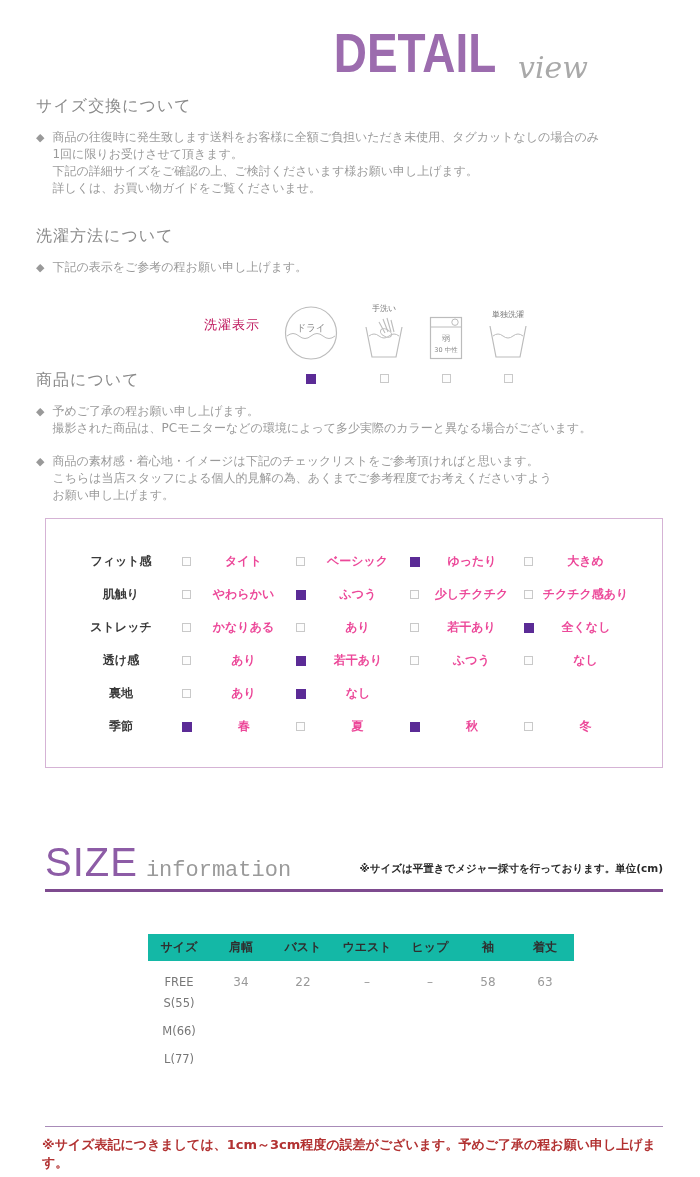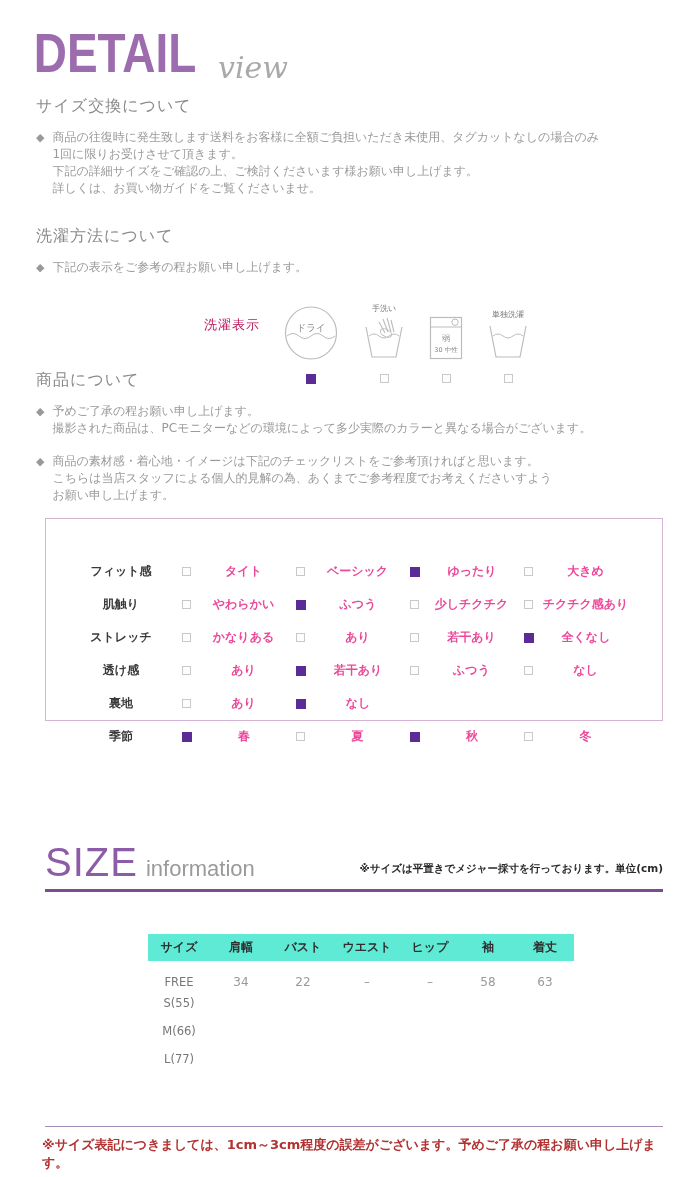--- a/index.html
+++ b/index.html
@@ -4,21 +4,21 @@
 <style>
   * { margin: 0; padding: 0; box-sizing: border-box; }
   body {
     background: #ffffff;
     font-family: "DejaVu Sans", "Liberation Sans", sans-serif;
     width: 700px;
   }
   #page { position: relative; width: 700px; height: 1177px; background: #fff; overflow: hidden; }
 
   
-  .detail-header { position: absolute; top: 20px; left: 16px; width: 580px; text-align: left; }
+  .detail-header { position: absolute; top: 20px; left: 8px; width: 580px; text-align: right; }
   .detail-title {
     display: inline-block; font-family: "Liberation Sans", sans-serif;
     font-size: 56px; font-weight: bold; letter-spacing: 0px;
     color: #9c6cae; transform: scaleX(0.82); transform-origin: center;
   }
   .detail-sub {
     display: inline-block; font-family: "DejaVu Serif", serif; font-style: italic;
     font-size: 30px; color: #a9a9a9; margin-left: 4px; position: relative; top: 6px;
   }
 
@@ -37,40 +37,40 @@
   .wash-top-label { font-size: 8px; color: #777; margin-bottom: 2px; }
   .chk {
     display: inline-block; width: 9px; height: 9px;
     border: 1px solid #c9c9c9; background: #fdfdfd;
   }
   .chk.on { background: #5b2b96; border-color: #5b2b96; width: 10px; height: 10px; }
   .wash-chk { margin-top: 14px; }
 
   
   .checklist-box {
-    position: absolute; left: 45px; top: 518px; width: 618px; height: 203px;
-    border: 1px solid #d5b3d5; background: #fff; padding-top: 36px;
+    position: absolute; left: 45px; top: 518px; width: 618px; height: 250px;
+    border: 1px solid #d5b3d5; background: #fff; padding-top: 26px;
   }
   .cl-row { display: flex; align-items: center; height: 33px; padding-left: 14px; }
   .cl-cat { width: 122px; text-align: center; font-size: 12px; font-weight: bold; color: #3a3a3a; }
   .cl-opt { width: 114px; display: flex; align-items: center; }
   .cl-lab { flex: 1; text-align: center; font-size: 12px; font-weight: bold; color: #ec4899; white-space: nowrap; }
 
   
   .size-header { position: absolute; left: 45px; top: 840px; width: 618px; }
   .size-header-line { display: flex; align-items: baseline; }
   .size-title { font-size: 40px; color: #8d5ca6; font-weight: normal; letter-spacing: 1px; font-family: "Liberation Sans", sans-serif; }
-  .size-sub { font-size: 22px; color: #9a9a9a; margin-left: 8px; font-family: Liberation Sans, sans-serif; }
+  .size-sub { font-size: 22px; color: #9a9a9a; margin-left: 8px; font-family: Liberation Mono, monospace; }
   .size-note { margin-left: auto; font-size: 10.5px; font-weight: bold; color: #2a2a2a; position: relative; top: -4px; }
   .size-underline { width: 618px; height: 3px; background: #7e4b8f; margin-top: 4px; }
 
   
   .size-table { position: absolute; left: 148px; top: 934px; border-collapse: collapse; }
   .size-table th {
-    background: #5eead4; font-size: 12px; font-weight: bold; color: #2f2f2f;
+    background: #14b8a6; font-size: 12px; font-weight: bold; color: #2f2f2f;
     padding: 5px 0; text-align: center;
   }
   .size-table td { font-size: 12px; color: #999; text-align: center; height: 28px; }
   .size-table td.size-col { color: #777; font-size: 11.5px; }
   .size-table tr.first-row td { padding-top: 14px; }
   .col-size { width: 62px; } .col-a { width: 62px; } .col-b { width: 62px; }
   .col-c { width: 66px; } .col-d { width: 60px; } .col-e { width: 56px; } .col-f { width: 58px; }
 
   
   .footer-sep { position: absolute; left: 45px; top: 1126px; width: 618px; height: 1px; background: #a88bb8; }

